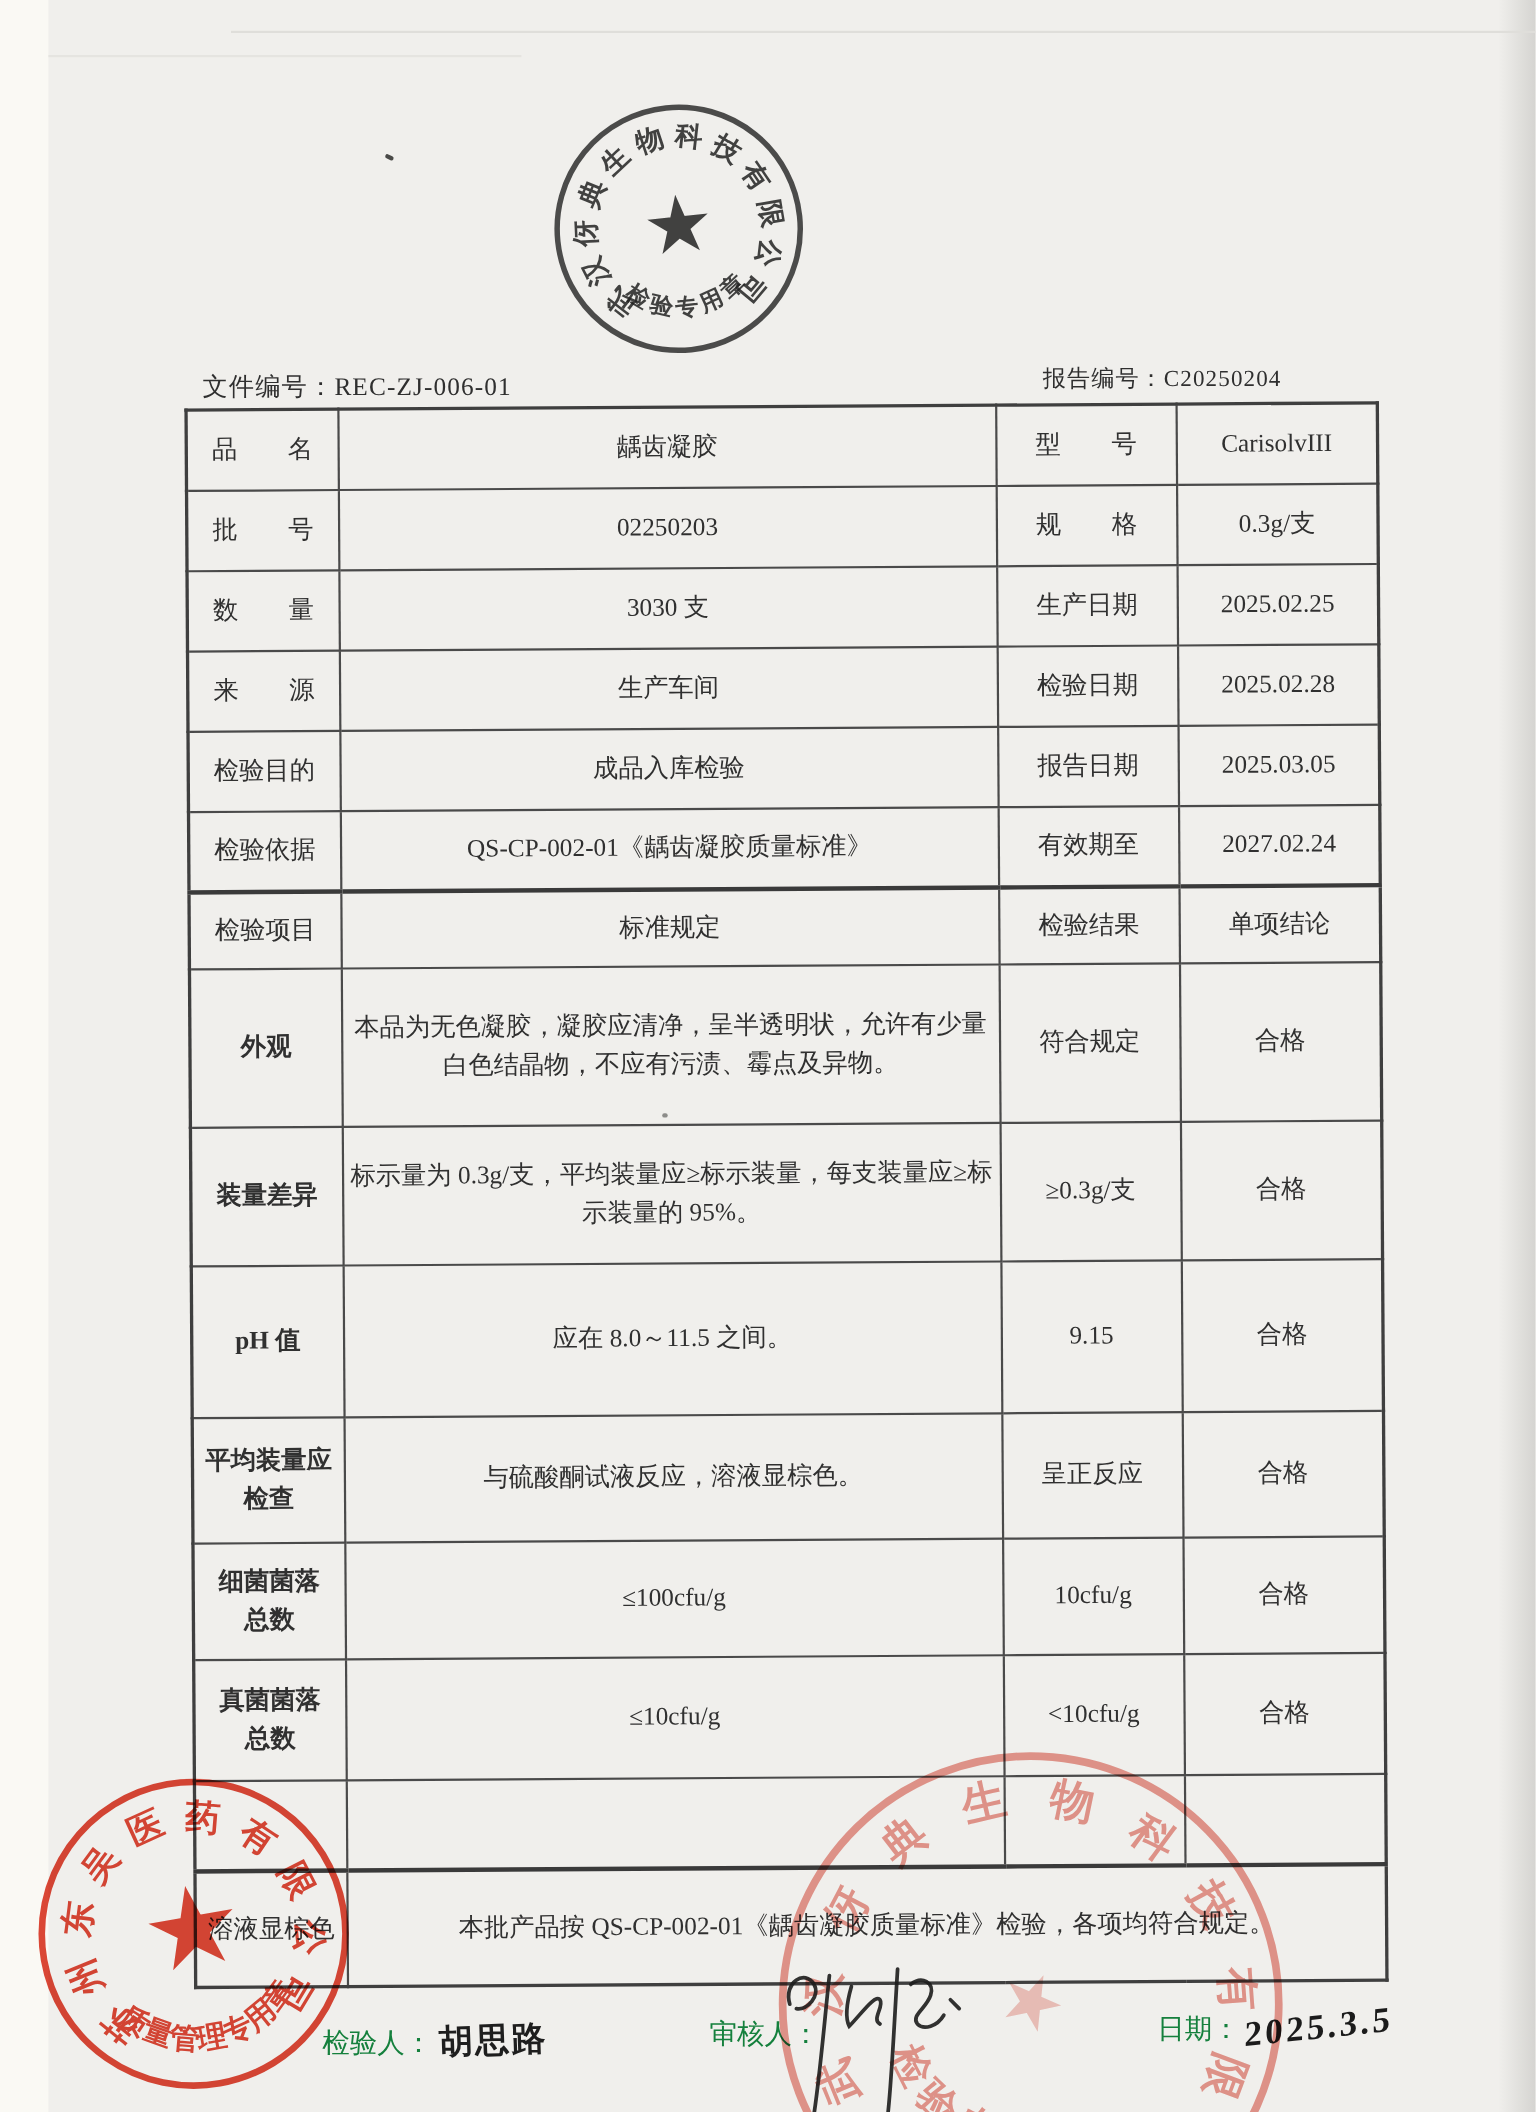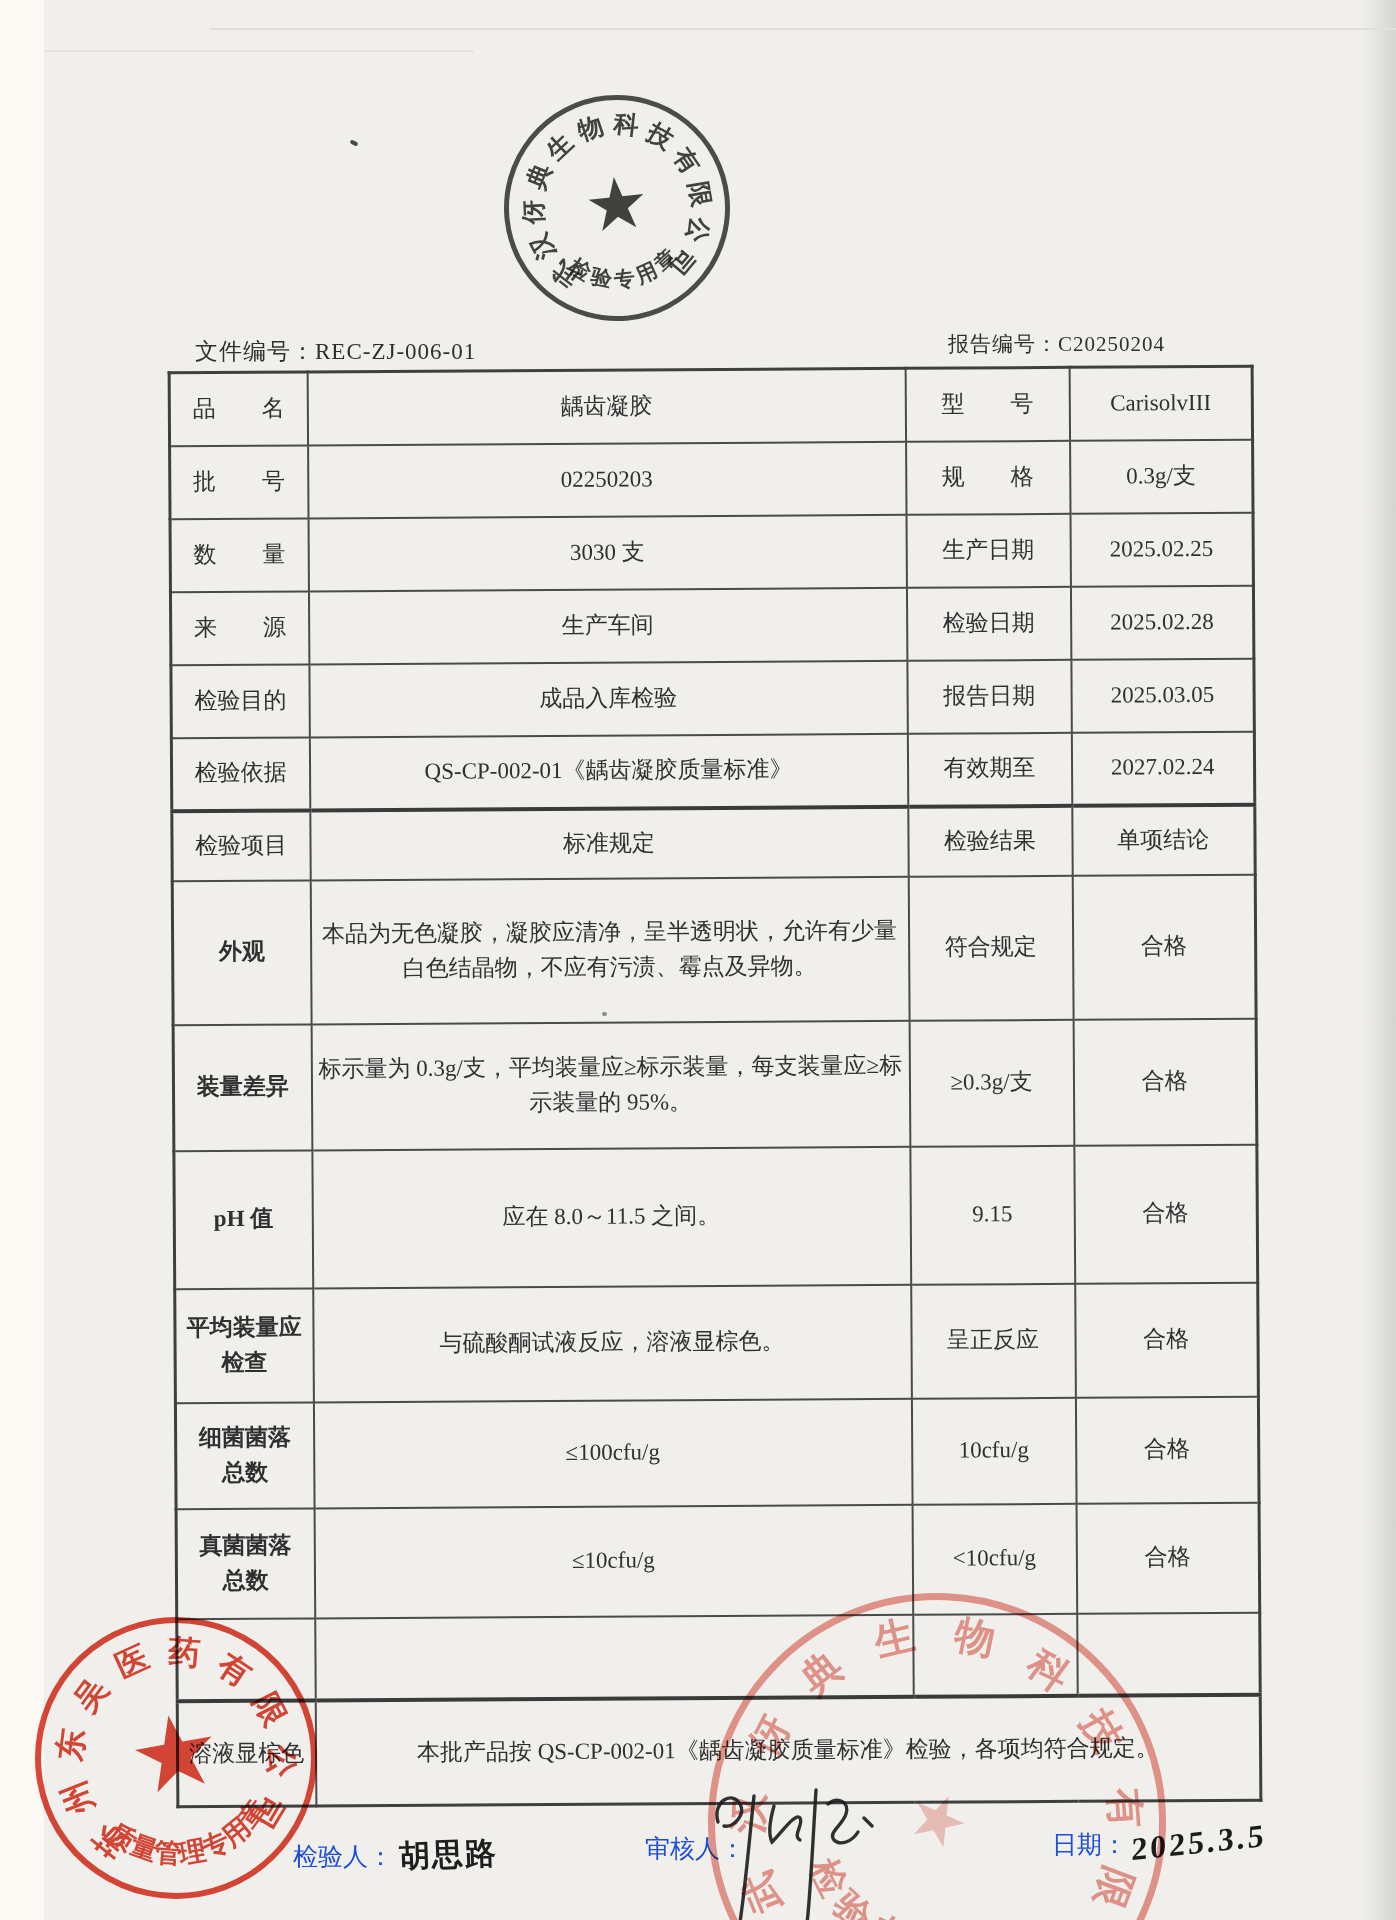--- a/index.html
+++ b/index.html
@@ -16,21 +16,21 @@
   .crease{position:absolute;background:#dfdeda;height:2px;}
   .crease.c1{top:28px;left:210px;right:0;}
   .crease.c2{top:50px;left:44px;width:430px;background:#e5e4e0;}
   .speck{position:absolute;background:#4a4a48;border-radius:2px;}
 
   
   .company{position:absolute;top:170px;left:0;width:1330px;text-align:center;
     font-size:37px;font-weight:700;letter-spacing:17px;color:#3a3a3a;white-space:nowrap;}
   .doc-title{position:absolute;top:229px;left:0;width:1330px;text-align:center;
     font-size:36px;font-weight:700;letter-spacing:28px;color:#3a3a3a;white-space:nowrap;}
-  .file-no{position:absolute;left:184px;top:336px;font-size:23px;letter-spacing:1px;margin-left:11px;}
+  .file-no{position:absolute;left:184px;top:336px;font-size:23px;letter-spacing:1px;}
   .report-no{position:absolute;left:948px;top:330px;font-size:21px;letter-spacing:1px;}
 
   
   table.report{
     position:absolute;left:172px;top:368px;width:1083px;
     border-collapse:collapse;table-layout:fixed;
     font-size:23px;transform:rotate(-0.35deg);
   }
   table.report td{
     border:2px solid #4a4a4a;text-align:center;vertical-align:middle;
@@ -46,21 +46,21 @@
   tr.h2{height:126px;}
   tr.h3{height:138px;}
   tr.h4{height:114px;}
   tr.h5{height:106px;}
   tr.h6{height:110px;}
   tr.hEmpty{height:82px;}
   tr.hSum{height:106px;}
   tr.thick td{border-bottom:4px solid #3a3a3a;}
 
   
-  .f-label{font-size:25px;color:#1d4ed8;}
+  .f-label{font-size:25px;color:#15803d;}
   .f-inspector{position:absolute;left:293px;top:1834px;white-space:nowrap;}
   .f-reviewer{position:absolute;left:645px;top:1832px;white-space:nowrap;}
   .f-date{position:absolute;left:1052px;top:1824px;white-space:nowrap;}
   .hand{display:inline-block;font-size:31px;font-weight:700;color:#1e1e1e;
     transform:rotate(-2deg);letter-spacing:2px;margin-left:6px;}
   .hand-date{display:inline-block;font-size:32px;font-weight:600;color:#1b1b1b;
     transform:rotate(-6deg) skewX(-7deg);margin-left:4px;letter-spacing:3px;}
   .sig-svg{position:absolute;left:688px;top:1762px;z-index:6;}
 
   

